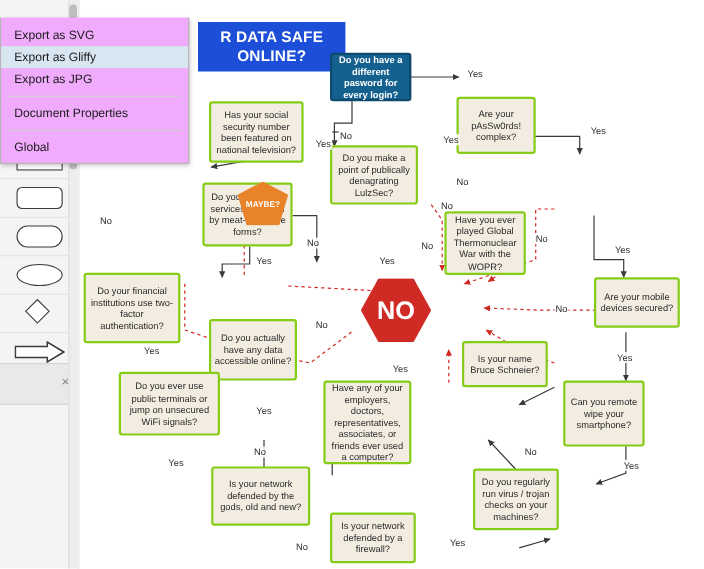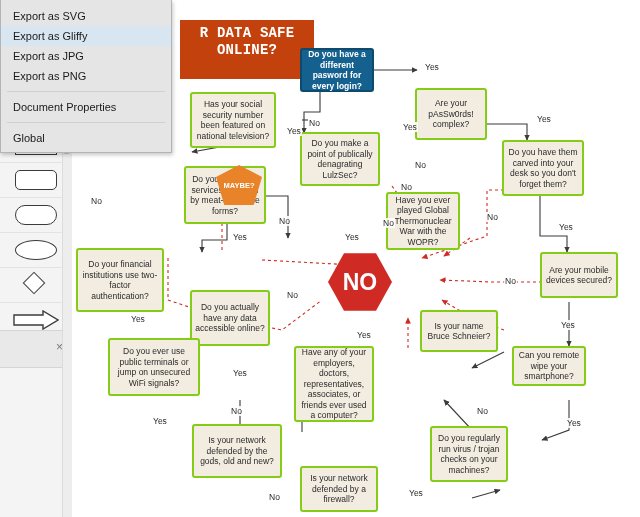--- a/index.html
+++ b/index.html
@@ -127,29 +127,28 @@
     font-family: "Liberation Sans", sans-serif;
   }
   .node.blue {
     background: #14608f;
     border-color: #0e4a6e;
     color: #ffffff;
     font-weight: bold;
   }
   .title-red {
     position: absolute;
-    background: #c2410c;
+    background: #1d4ed8;
     color: #ffffff;
     font-weight: bold;
     font-size: 14px;
     line-height: 17px;
-    padding: 5px 8px 20px 8px;
+    padding: 5px 8px 6px 8px;
     letter-spacing: 0.2px;
     text-align: center;
-    font-family: Liberation Mono, monospace;
   }
   .hex-no {
     position: absolute;
     width: 64px; height: 60px;
     display: flex;
     align-items: center;
     justify-content: center;
     background: #cf2a24;
     color: #ffffff;
     font-weight: bold;
@@ -173,23 +172,23 @@
     font-size: 8.5px;
     color: #2b2b2b;
     background: rgba(255,255,255,0.88);
     padding: 0 1px;
     font-family: "Liberation Sans", sans-serif;
   }
 
   
   .menu {
     position: absolute;
-    left: 0; top: 0;
+    left: 0; top: 16px;
     width: 172px;
-    background: #e5e5e5;
+    background: #f0abfc;
     border: 1px solid #b4b4b4;
     border-top: none;
     box-shadow: 1px 2px 4px rgba(0,0,0,0.22);
     padding: 6px 0 4px 0;
     box-sizing: border-box;
     z-index: 40;
   }
   .menu-item {
     font-size: 11px;
     color: #1a1a1a;
@@ -288,35 +287,34 @@
       <div class="title-red" style="left:108px; top:20px; width:118px;">R DATA SAFE ONLINE?</div>
 
       <div class="node blue" style="left:228px; top:48px; width:74px; height:44px;">Do you have a different pasword for every login?</div>
 
       <div class="node" style="left:118px; top:92px; width:86px; height:56px;">Has your social security number been featured on national television?</div>
 
       <div class="node" style="left:228px; top:132px; width:80px; height:54px;">Do you make a point of publically denagrating LulzSec?</div>
 
       <div class="node" style="left:343px; top:88px; width:72px; height:52px;">Are your pAsSw0rds! complex?</div>
 
-      <div class="node" style="left:430px; top:140px; width:82px; height:56px;">Do you have them carved into your desk so you don't forget them?</div>
 
       <div class="node" style="left:112px; top:166px; width:82px; height:58px;">Do you use cloud services operated by meat-based life forms?</div>
 
-      <div class="node" style="left:314px; top:192px; width:74px; height:58px;text-align:center;">Have you ever played Global Thermonuclear War with the WOPR?</div>
+      <div class="node" style="left:332px; top:192px; width:74px; height:58px;text-align:center;">Have you ever played Global Thermonuclear War with the WOPR?</div>
 
       <div class="node" style="left:468px; top:252px; width:78px; height:46px;">Are your mobile devices secured?</div>
 
       <div class="node" style="left:4px; top:248px; width:88px; height:64px;">Do your financial institutions use two-factor authentication?</div>
 
       <div class="node" style="left:118px; top:262px; width:80px; height:56px;margin-top:28px;">Do you actually have any data accessible online?</div>
 
       <div class="node" style="left:348px; top:310px; width:78px; height:42px;">Is your name Bruce Schneier?</div>
 
-      <div class="node" style="left:440px; top:346px; width:74px; height:40px;">Can you remote wipe your smartphone?</div>
+      <div class="node" style="left:440px; top:346px; width:74px; height:60px;">Can you remote wipe your smartphone?</div>
 
       <div class="node" style="left:36px; top:338px; width:92px; height:58px;">Do you ever use public terminals or jump on unsecured WiFi signals?</div>
 
       <div class="node" style="left:222px; top:346px; width:80px; height:76px;">Have any of your employers, doctors, representatives, associates, or friends ever used a computer?</div>
 
       <div class="node" style="left:120px; top:424px; width:90px; height:54px;">Is your network defended by the gods, old and new?</div>
 
       <div class="node" style="left:358px; top:426px; width:78px; height:56px;">Do you regularly run virus / trojan checks on your machines?</div>
 
       <div class="node" style="left:228px; top:466px; width:78px; height:46px;">Is your network defended by a firewall?</div>
@@ -381,20 +379,19 @@
       <span class="close-x">×</span>
     </div>
     <div class="scroll-track"></div>
     <div class="scroll-thumb"></div>
   </div>
 
   <div class="menu">
     <div class="menu-item">Export as SVG</div>
     <div class="menu-item highlight">Export as Gliffy</div>
     <div class="menu-item">Export as JPG</div>
-    <div class="menu-item">Export as PNG</div>
     <div class="menu-sep"></div>
     <div class="menu-item">Document Properties</div>
     <div class="menu-sep"></div>
     <div class="menu-item">Global</div>
   </div>
 
 </div>
 
 </body></html>

